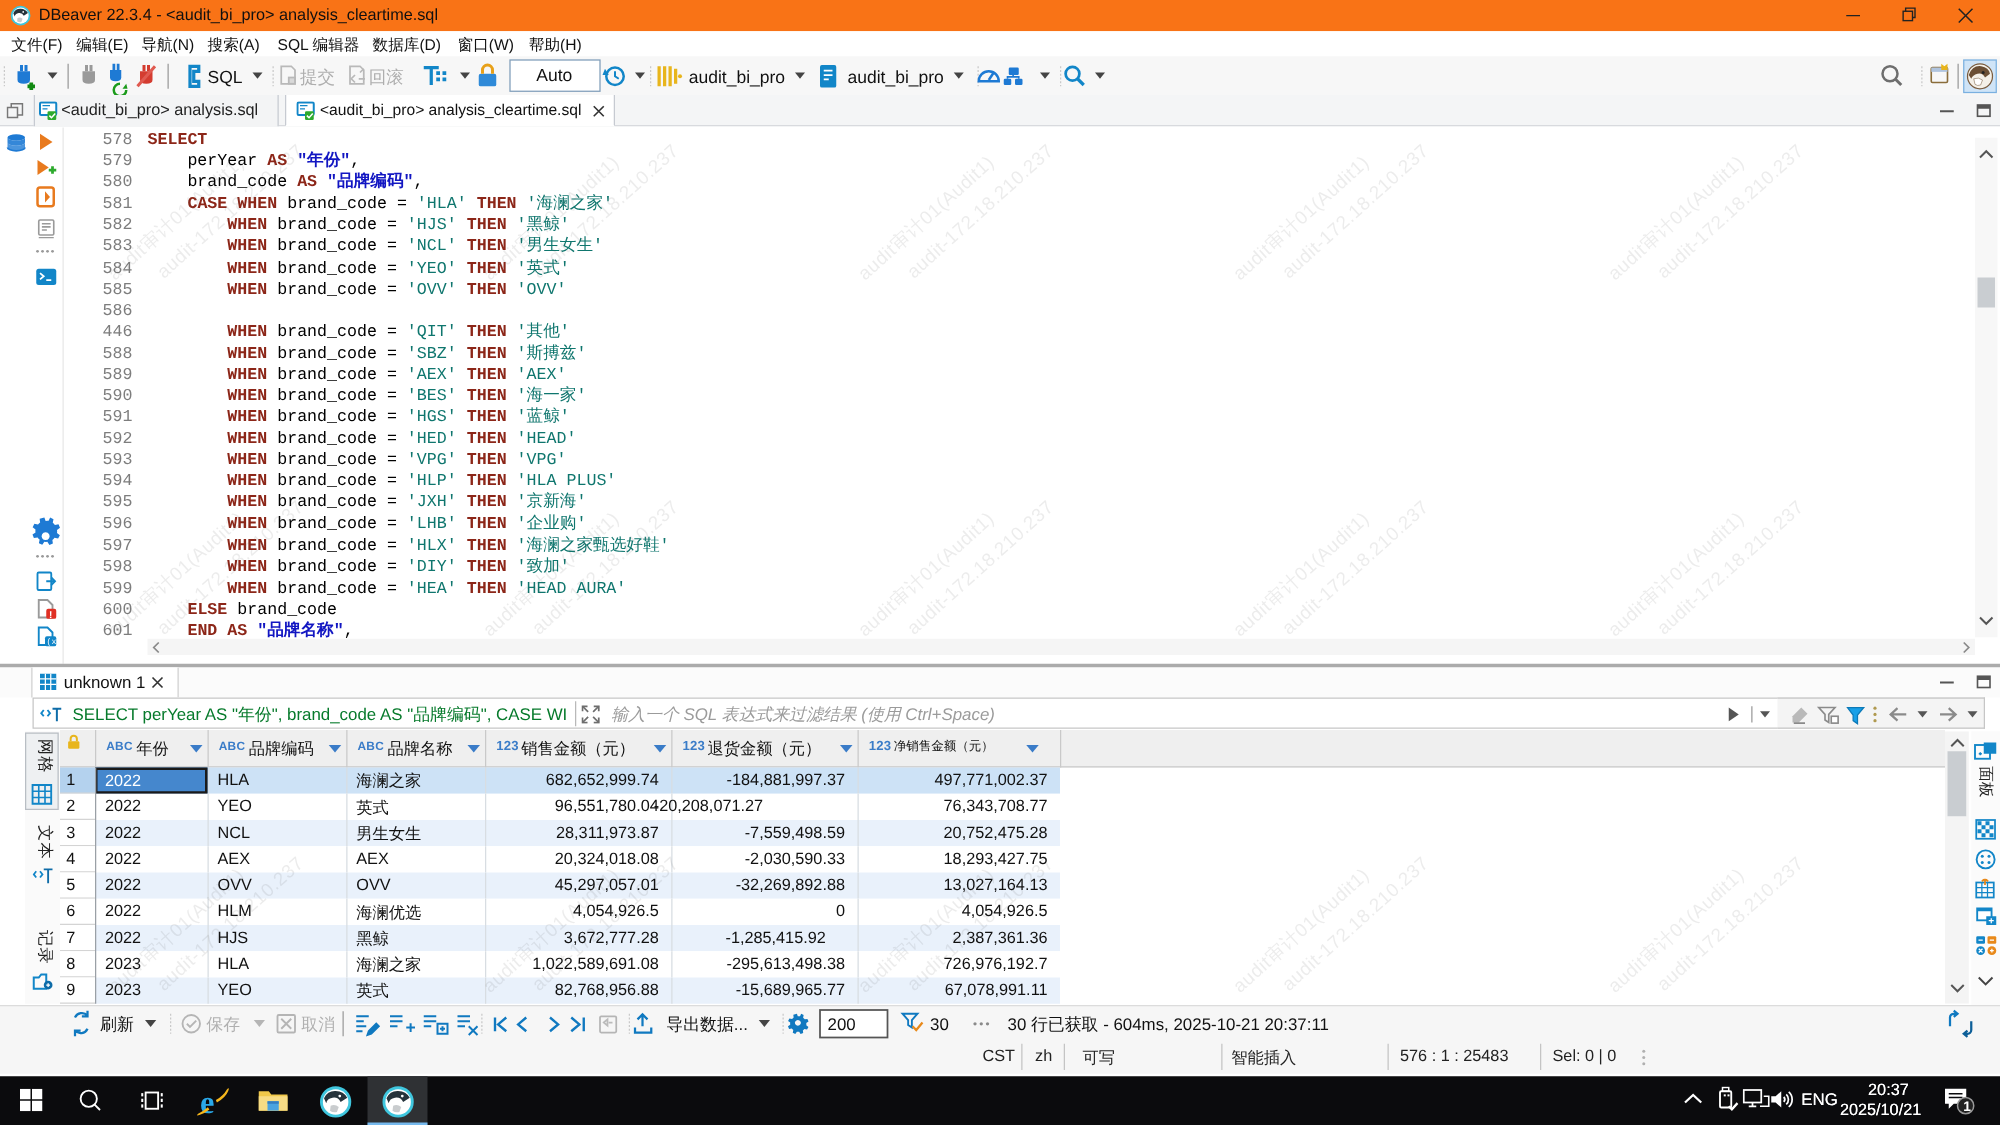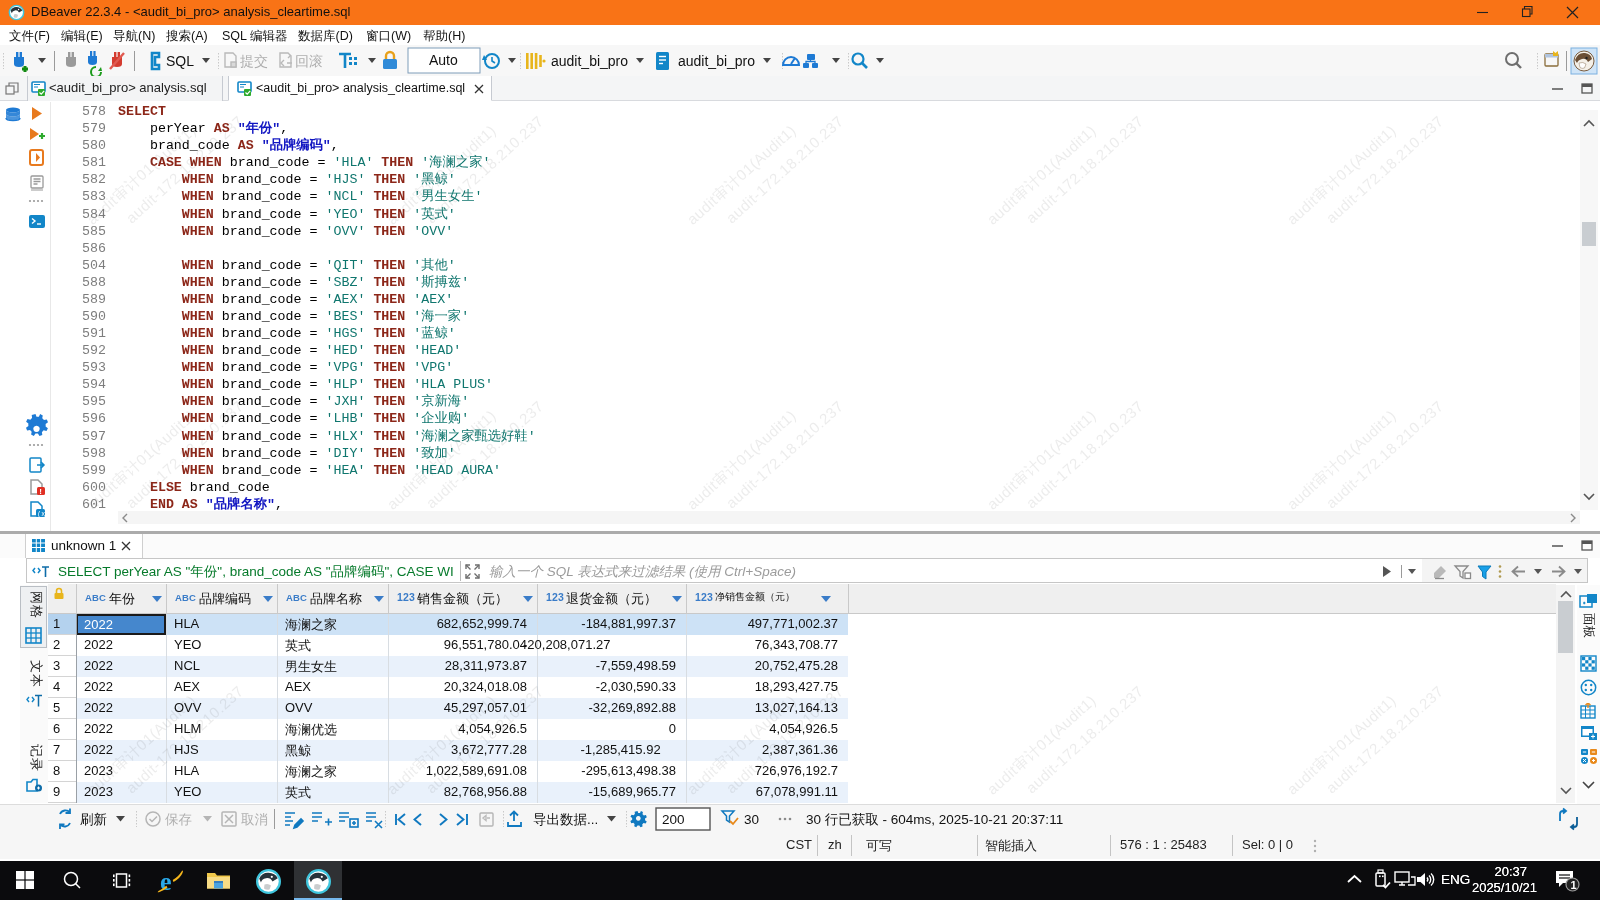--- a/index.html
+++ b/index.html
@@ -291,21 +291,21 @@
 <div class="abs mono" style="left:0;top:103px;width:1580px">
 <div class="abs ln" style="left:82px;top:0.0px;width:24px;text-align:right">578</div><div class="abs" style="left:118px;top:0.0px"><span class="kw">SELECT</span></div>
 <div class="abs ln" style="left:82px;top:17.1px;width:24px;text-align:right">579</div><div class="abs" style="left:118px;top:17.1px"><span>    perYear </span><span class="kw">AS</span><span> </span><span class="qid">"年份"</span><span>,</span></div>
 <div class="abs ln" style="left:82px;top:34.2px;width:24px;text-align:right">580</div><div class="abs" style="left:118px;top:34.2px"><span>    brand_code </span><span class="kw">AS</span><span> </span><span class="qid">"品牌编码"</span><span>,</span></div>
 <div class="abs ln" style="left:82px;top:51.2px;width:24px;text-align:right">581</div><div class="abs" style="left:118px;top:51.2px"><span>    </span><span class="kw">CASE</span><span> </span><span class="kw">WHEN</span><span> brand_code = </span><span class="str">'HLA'</span><span> </span><span class="kw">THEN</span><span> </span><span class="str">'海澜之家'</span></div>
 <div class="abs ln" style="left:82px;top:68.3px;width:24px;text-align:right">582</div><div class="abs" style="left:118px;top:68.3px"><span>        </span><span class="kw">WHEN</span><span> brand_code = </span><span class="str">'HJS'</span><span> </span><span class="kw">THEN</span><span> </span><span class="str">'黑鲸'</span></div>
 <div class="abs ln" style="left:82px;top:85.4px;width:24px;text-align:right">583</div><div class="abs" style="left:118px;top:85.4px"><span>        </span><span class="kw">WHEN</span><span> brand_code = </span><span class="str">'NCL'</span><span> </span><span class="kw">THEN</span><span> </span><span class="str">'男生女生'</span></div>
 <div class="abs ln" style="left:82px;top:102.5px;width:24px;text-align:right">584</div><div class="abs" style="left:118px;top:102.5px"><span>        </span><span class="kw">WHEN</span><span> brand_code = </span><span class="str">'YEO'</span><span> </span><span class="kw">THEN</span><span> </span><span class="str">'英式'</span></div>
 <div class="abs ln" style="left:82px;top:119.6px;width:24px;text-align:right">585</div><div class="abs" style="left:118px;top:119.6px"><span>        </span><span class="kw">WHEN</span><span> brand_code = </span><span class="str">'OVV'</span><span> </span><span class="kw">THEN</span><span> </span><span class="str">'OVV'</span></div>
 <div class="abs ln" style="left:82px;top:136.6px;width:24px;text-align:right">586</div>
-<div class="abs ln" style="left:82px;top:153.7px;width:24px;text-align:right">504</div><div class="abs" style="left:118px;top:153.7px"><span>        </span><span class="kw">WHEN</span><span> brand_code = </span><span class="str">'QIT'</span><span> </span><span class="kw">THEN</span><span> </span><span class="str">'其他'</span></div>
+<div class="abs ln" style="left:82px;top:153.7px;width:24px;text-align:right">446</div><div class="abs" style="left:118px;top:153.7px"><span>        </span><span class="kw">WHEN</span><span> brand_code = </span><span class="str">'QIT'</span><span> </span><span class="kw">THEN</span><span> </span><span class="str">'其他'</span></div>
 <div class="abs ln" style="left:82px;top:170.8px;width:24px;text-align:right">588</div><div class="abs" style="left:118px;top:170.8px"><span>        </span><span class="kw">WHEN</span><span> brand_code = </span><span class="str">'SBZ'</span><span> </span><span class="kw">THEN</span><span> </span><span class="str">'斯搏兹'</span></div>
 <div class="abs ln" style="left:82px;top:187.9px;width:24px;text-align:right">589</div><div class="abs" style="left:118px;top:187.9px"><span>        </span><span class="kw">WHEN</span><span> brand_code = </span><span class="str">'AEX'</span><span> </span><span class="kw">THEN</span><span> </span><span class="str">'AEX'</span></div>
 <div class="abs ln" style="left:82px;top:205.0px;width:24px;text-align:right">590</div><div class="abs" style="left:118px;top:205.0px"><span>        </span><span class="kw">WHEN</span><span> brand_code = </span><span class="str">'BES'</span><span> </span><span class="kw">THEN</span><span> </span><span class="str">'海一家'</span></div>
 <div class="abs ln" style="left:82px;top:222.0px;width:24px;text-align:right">591</div><div class="abs" style="left:118px;top:222.0px"><span>        </span><span class="kw">WHEN</span><span> brand_code = </span><span class="str">'HGS'</span><span> </span><span class="kw">THEN</span><span> </span><span class="str">'蓝鲸'</span></div>
 <div class="abs ln" style="left:82px;top:239.1px;width:24px;text-align:right">592</div><div class="abs" style="left:118px;top:239.1px"><span>        </span><span class="kw">WHEN</span><span> brand_code = </span><span class="str">'HED'</span><span> </span><span class="kw">THEN</span><span> </span><span class="str">'HEAD'</span></div>
 <div class="abs ln" style="left:82px;top:256.2px;width:24px;text-align:right">593</div><div class="abs" style="left:118px;top:256.2px"><span>        </span><span class="kw">WHEN</span><span> brand_code = </span><span class="str">'VPG'</span><span> </span><span class="kw">THEN</span><span> </span><span class="str">'VPG'</span></div>
 <div class="abs ln" style="left:82px;top:273.3px;width:24px;text-align:right">594</div><div class="abs" style="left:118px;top:273.3px"><span>        </span><span class="kw">WHEN</span><span> brand_code = </span><span class="str">'HLP'</span><span> </span><span class="kw">THEN</span><span> </span><span class="str">'HLA PLUS'</span></div>
 <div class="abs ln" style="left:82px;top:290.4px;width:24px;text-align:right">595</div><div class="abs" style="left:118px;top:290.4px"><span>        </span><span class="kw">WHEN</span><span> brand_code = </span><span class="str">'JXH'</span><span> </span><span class="kw">THEN</span><span> </span><span class="str">'京新海'</span></div>
 <div class="abs ln" style="left:82px;top:307.4px;width:24px;text-align:right">596</div><div class="abs" style="left:118px;top:307.4px"><span>        </span><span class="kw">WHEN</span><span> brand_code = </span><span class="str">'LHB'</span><span> </span><span class="kw">THEN</span><span> </span><span class="str">'企业购'</span></div>
 <div class="abs ln" style="left:82px;top:324.5px;width:24px;text-align:right">597</div><div class="abs" style="left:118px;top:324.5px"><span>        </span><span class="kw">WHEN</span><span> brand_code = </span><span class="str">'HLX'</span><span> </span><span class="kw">THEN</span><span> </span><span class="str">'海澜之家甄选好鞋'</span></div>

